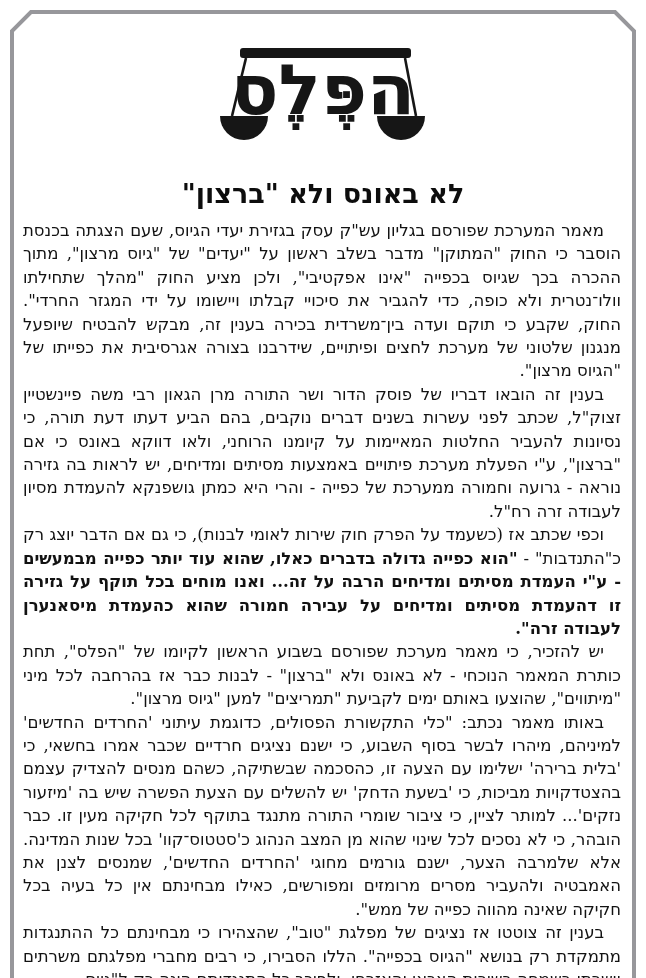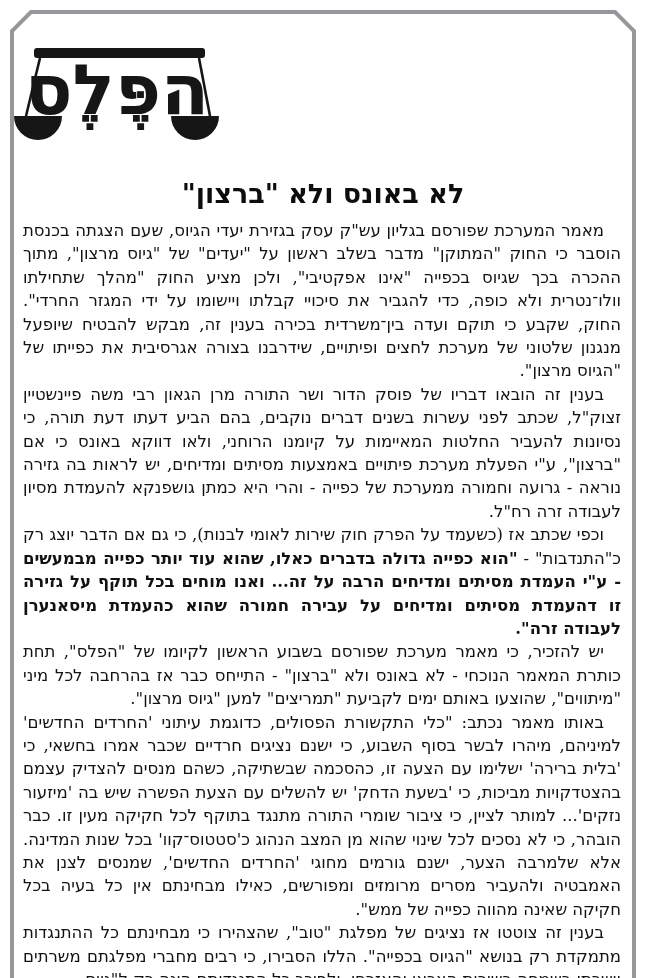--- a/index.html
+++ b/index.html
@@ -12,21 +12,21 @@
     color:#121212;
   }
   .frame{position:absolute;top:0;left:0;pointer-events:none;}
   .content{
     position:absolute;
     top:12px;left:14px;right:14px;bottom:0;
     direction:rtl;
   }
   .masthead{
     margin-top:36px;
-    display:flex;justify-content:flex-end;text-decoration:underline;
+    display:flex;justify-content:center;text-decoration:underline;
   }
   .logo-text{
     font-family:"DejaVu Serif","DejaVu Sans",serif;
     font-weight:bold;
     font-size:70px;
   }
   .headline{
     margin:36px 0 0 0;
     text-align:center;
     font-family:"DejaVu Sans","DejaVu Serif",sans-serif;
@@ -69,19 +69,19 @@
         <text class="logo-text" x="103" y="66" text-anchor="middle" fill="#161616" direction="rtl">הפֶּלֶס</text>
       </svg>
     </div>
 
     <h1 class="headline">לא באונס ולא "ברצון"</h1>
 
     <div class="article">
       <p><span>מאמר המערכת שפורסם בגליון עש"ק עסק בגזירת יעדי הגיוס, שעם הצגתה בכנסת הוסבר כי החוק "המתוקן" מדבר בשלב ראשון על "יעדים" של "גיוס מרצון", מתוך ההכרה בכך שגיוס בכפייה "אינו אפקטיבי", ולכן מציע החוק "מהלך שתחילתו וולו־נטרית ולא כופה, כדי להגביר את סיכויי קבלתו ויישומו על ידי המגזר החרדי". החוק, שקבע כי תוקם ועדה בין־משרדית בכירה בענין זה, מבקש להבטיח שיופעל מנגנון שלטוני של מערכת לחצים ופיתויים, שידרבנו בצורה אגרסיבית את כפייתו של "הגיוס מרצון".</span></p>
       <p><span>בענין זה הובאו דבריו של פוסק הדור ושר התורה מרן הגאון רבי משה פיינשטיין זצוק"ל, שכתב לפני עשרות בשנים דברים נוקבים, בהם הביע דעתו דעת תורה, כי נסיונות להעביר החלטות המאיימות על קיומנו הרוחני, ולאו דווקא באונס כי אם "ברצון", ע"י הפעלת מערכת פיתויים באמצעות מסיתים ומדיחים, יש לראות בה גזירה נוראה - גרועה וחמורה ממערכת של כפייה - והרי היא כמתן גושפנקא להעמדת מסיון לעבודה זרה רח"ל.</span></p>
       <p><span>וכפי שכתב אז (כשעמד על הפרק חוק שירות לאומי לבנות), כי גם אם הדבר יוצג רק כ"התנדבות" - </span><strong class="bq">"הוא כפייה גדולה בדברים כאלו, שהוא עוד יותר כפייה מבמעשים - ע"י העמדת מסיתים ומדיחים הרבה על זה... ואנו מוחים בכל תוקף על גזירה זו דהעמדת מסיתים ומדיחים על עבירה חמורה שהוא כהעמדת מיסאנערן לעבודה זרה".</strong></p>
-      <p><span>יש להזכיר, כי מאמר מערכת שפורסם בשבוע הראשון לקיומו של "הפלס", תחת כותרת המאמר הנוכחי - לא באונס ולא "ברצון" - התייחס כבר אז בהרחבה לכל מיני "מיתווים", שהוצעו באותם ימים לקביעת "תמריצים" למען "גיוס מרצון".</span></p>
+      <p><span>יש להזכיר, כי מאמר מערכת שפורסם בשבוע הראשון לקיומו של "הפלס", תחת כותרת המאמר הנוכחי - לא באונס ולא "ברצון" - לבנות כבר אז בהרחבה לכל מיני "מיתווים", שהוצעו באותם ימים לקביעת "תמריצים" למען "גיוס מרצון".</span></p>
       <p><span>באותו מאמר נכתב: "כלי התקשורת הפסולים, כדוגמת עיתוני 'החרדים החדשים' למיניהם, מיהרו לבשר בסוף השבוע, כי ישנם נציגים חרדיים שכבר אמרו בחשאי, כי 'בלית ברירה' ישלימו עם הצעה זו, כהסכמה שבשתיקה, כשהם מנסים להצדיק עצמם בהצטדקויות מביכות, כי 'בשעת הדחק' יש להשלים עם הצעת הפשרה שיש בה 'מיזעור נזקים'... למותר לציין, כי ציבור שומרי התורה מתנגד בתוקף לכל חקיקה מעין זו. כבר הובהר, כי לא נסכים לכל שינוי שהוא מן המצב הנהוג כ'סטטוס־קוו' בכל שנות המדינה. אלא שלמרבה הצער, ישנם גורמים מחוגי 'החרדים החדשים', שמנסים לצנן את האמבטיה ולהעביר מסרים מרומזים ומפורשים, כאילו מבחינתם אין כל בעיה בכל חקיקה שאינה מהווה כפייה של ממש".</span></p>
       <p><span>בענין זה צוטטו אז נציגים של מפלגת "טוב", שהצהירו כי מבחינתם כל ההתנגדות מתמקדת רק בנושא "הגיוס בכפייה". הללו הסבירו, כי רבים מחברי מפלגתם משרתים וישרתו בשמחה בשירות הצבאי והאזרחי, ולפיכך כל התנגדותם הינה רק ל"גיוס</span></p>
     </div>
 
   </div>
 </div>
 
 </body></html>

